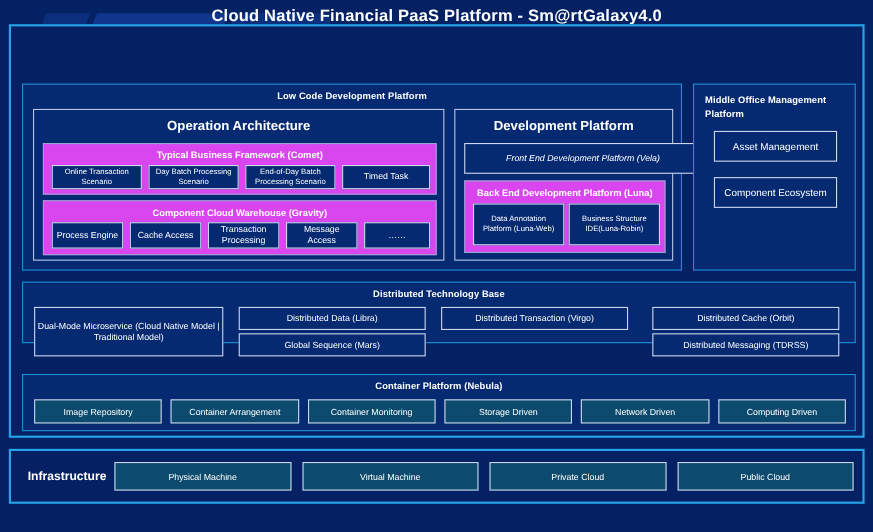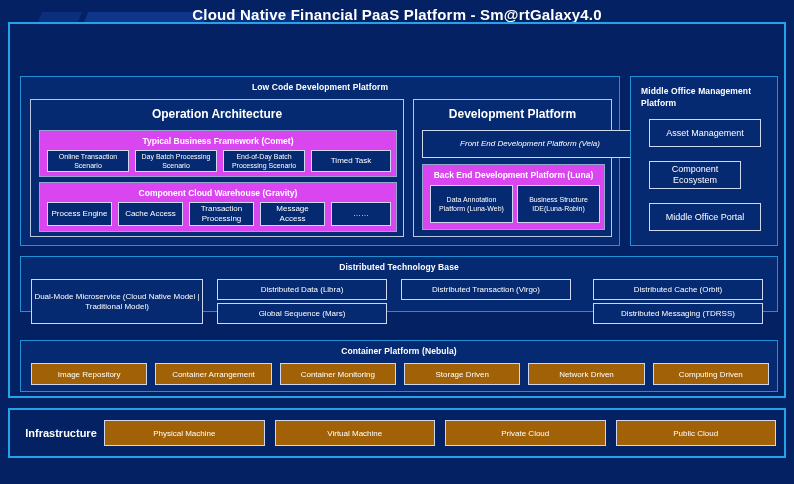--- a/index.html
+++ b/index.html
@@ -128,21 +128,21 @@
   .chip.l { font-size: 9px; line-height: 11px; }
 
   .row-flex {
     position: absolute;
     display: flex;
     justify-content: space-between;
   }
   .flexchip {
     box-sizing: border-box;
     border: 1px solid #cdd8ee;
-    background: #a16207;
+    background: #0c4a6e;
     display: flex;
     align-items: center;
     justify-content: center;
     text-align: center;
     font-size: 8px;
     color: #fff;
   }
   #infra-label {
     font-size: 11px;
     font-weight: bold;
@@ -210,22 +210,21 @@
           <div class="sub-title">Back End Development Platform (Luna)</div>
           <div class="chip" style="left:7px; top:20px; width:83px; height:38px;">Data Annotation Platform (Luna-Web)</div>
           <div class="chip" style="left:94px; top:20px; width:83px; height:38px;">Business Structure IDE(Luna-Robin)</div>
         </div>
       </div>
     </div>
 
     <div class="panel" style="left:620px; top:52px; width:148px; height:170px;">
       <div class="panel-title left">Middle Office Management Platform</div>
       <div class="chip l" style="left:18px; top:42px; width:112px; height:28px;">Asset Management</div>
-      <div class="chip l" style="left:18px; top:84px; width:92px; height:28px;">Component Ecosystem</div>
-      <div class="chip l" style="left:18px; top:126px; width:112px; height:28px;">Middle Office Portal</div>
+      <div class="chip l" style="left:18px; top:84px; width:112px; height:28px;">Component Ecosystem</div>
     </div>
 
     <div class="panel" style="left:10px; top:232px; width:758px; height:56px;">
       <div class="panel-title">Distributed Technology Base</div>
 
       <div class="chip m" style="left:10px; top:22px; width:172px; height:45px;">Dual-Mode Microservice (Cloud Native Model | Traditional Model)</div>
 
       <div class="chip m" style="left:196px; top:22px; width:170px; height:21px;">Distributed Data (Libra)</div>
       <div class="chip m" style="left:196px; top:46px; width:170px; height:21px;">Global Sequence (Mars)</div>
 

